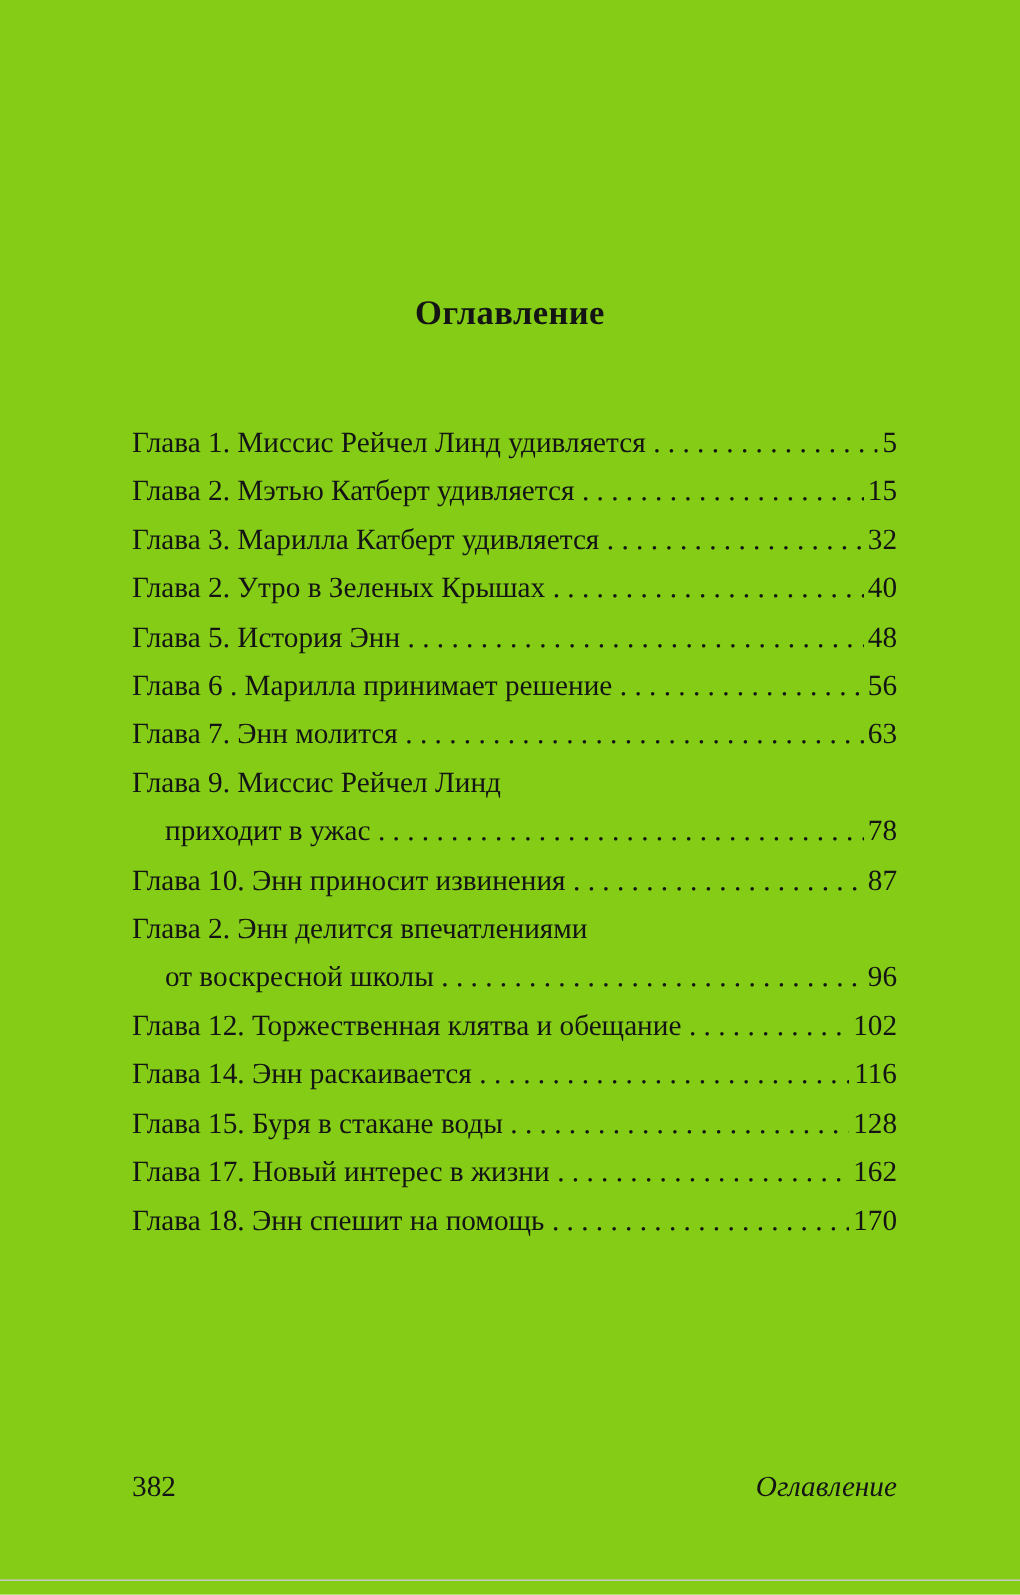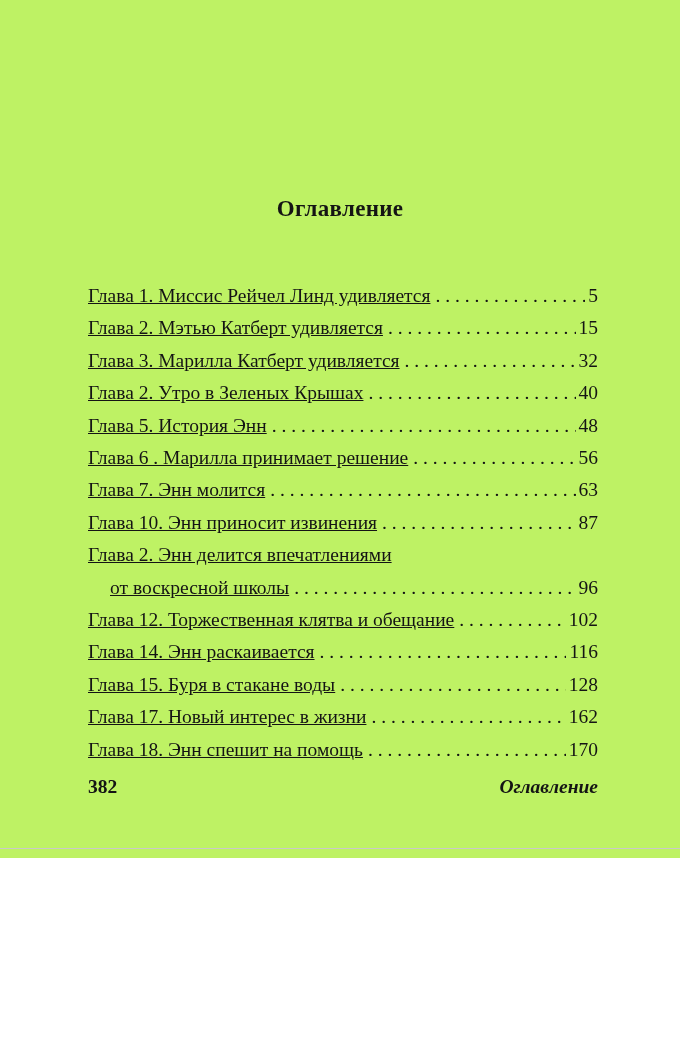--- a/index.html
+++ b/index.html
@@ -7,42 +7,42 @@
   body {
     width: 680px;
     height: 1063px;
     font-family: "Liberation Serif", serif;
     color: #141414;
     overflow: hidden;
   }
   .page {
     position: relative;
     width: 680px;
-    height: 858px;
-    background: #bef264;
+    height: 1063px;
+    background: #84cc16;
   }
   .book-title {
     padding-top: 196px;
     text-align: center;
     font-size: 23px;
     font-weight: bold;
     letter-spacing: 0.3px;
   }
   .toc {
     margin: 58px 82px 0 88px;
     font-size: 19.5px;
   }
   .toc-row {
     display: flex;
     align-items: baseline;
     line-height: 32.4px;
     white-space: nowrap;
   }
   .toc-row.cont .toc-text { padding-left: 22px; }
-  .toc-text { flex: 0 0 auto; text-decoration: underline; }
+  .toc-text { flex: 0 0 auto; }
   .leader {
     flex: 1 1 auto;
     min-width: 12px;
     overflow: hidden;
     margin: 0 3px 0 5px;
     color: #141414;
   }
   .leader::after {
     content: ". . . . . . . . . . . . . . . . . . . . . . . . . . . . . . . . . . . . . . . . . . . . . . . . . . . . . . . . . . . . . . . .";
     white-space: nowrap;
@@ -50,21 +50,20 @@
   .toc-page { flex: 0 0 auto; }
   .footer {
     position: absolute;
     left: 88px;
     right: 82px;
     bottom: 60px;
     display: flex;
     justify-content: space-between;
     align-items: center;
     font-size: 19.5px;
-    font-weight: bold;
   }
   .footer-section { font-style: italic; }
   .page-edge {
     position: absolute;
     left: 0;
     right: 0;
     bottom: 9px;
     height: 1px;
     background: #c9c9c9;
   }
@@ -114,20 +113,30 @@
       <span class="toc-page">56</span>
     </div>
 
     <div class="toc-row">
       <span class="toc-text">Глава 7. Энн молится</span>
       <span class="leader"></span>
       <span class="toc-page">63</span>
     </div>
 
 
+    <div>
+      <div class="toc-row">
+        <span class="toc-text">Глава 9. Миссис Рейчел Линд</span>
+      </div>
+      <div class="toc-row cont">
+        <span class="toc-text">приходит в ужас</span>
+        <span class="leader"></span>
+        <span class="toc-page">78</span>
+      </div>
+    </div>
 
     <div class="toc-row">
       <span class="toc-text">Глава 10. Энн приносит извинения</span>
       <span class="leader"></span>
       <span class="toc-page">87</span>
     </div>
 
     <div>
       <div class="toc-row">
         <span class="toc-text">Глава 2. Энн делится впечатлениями</span>

